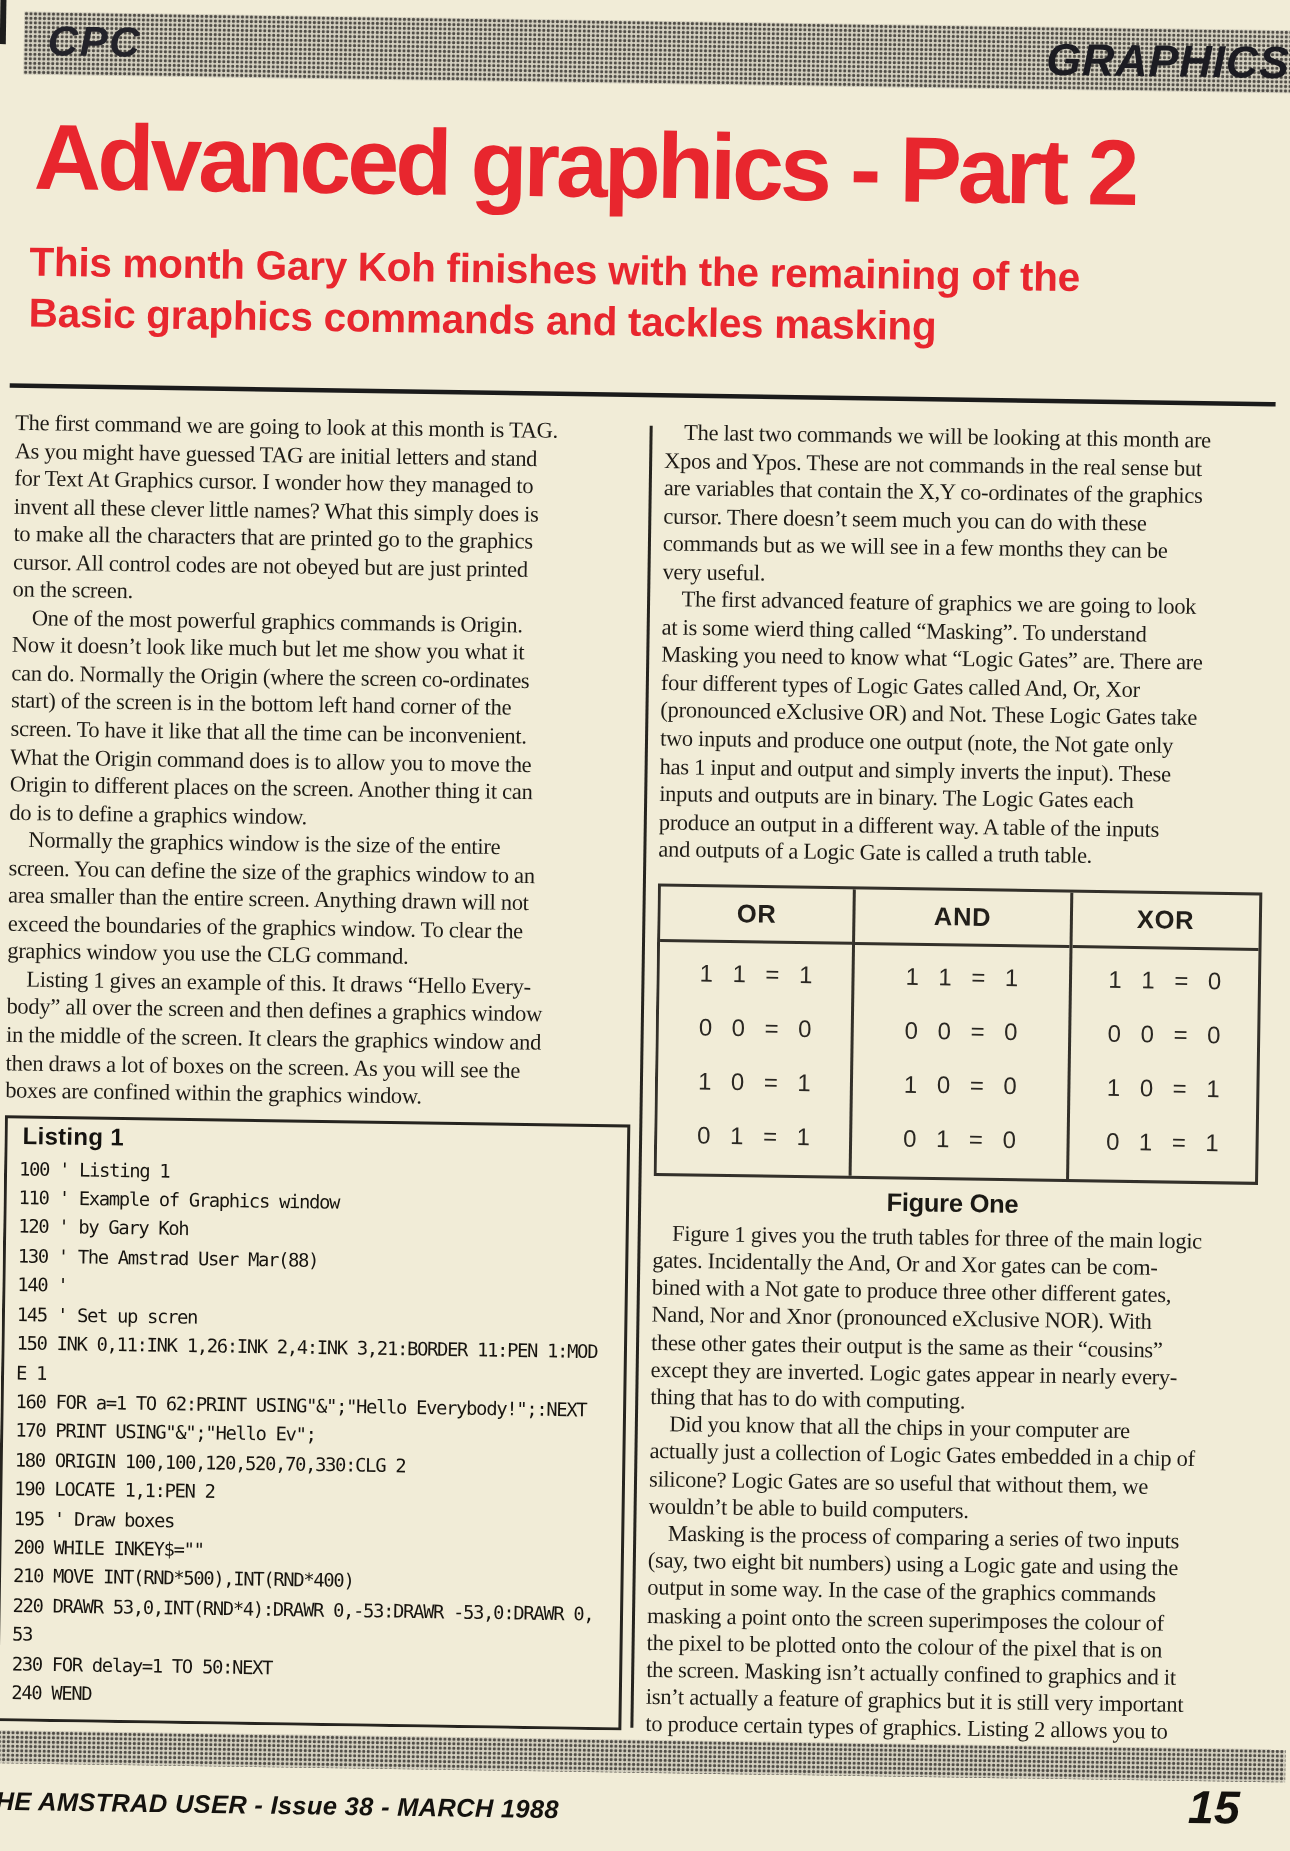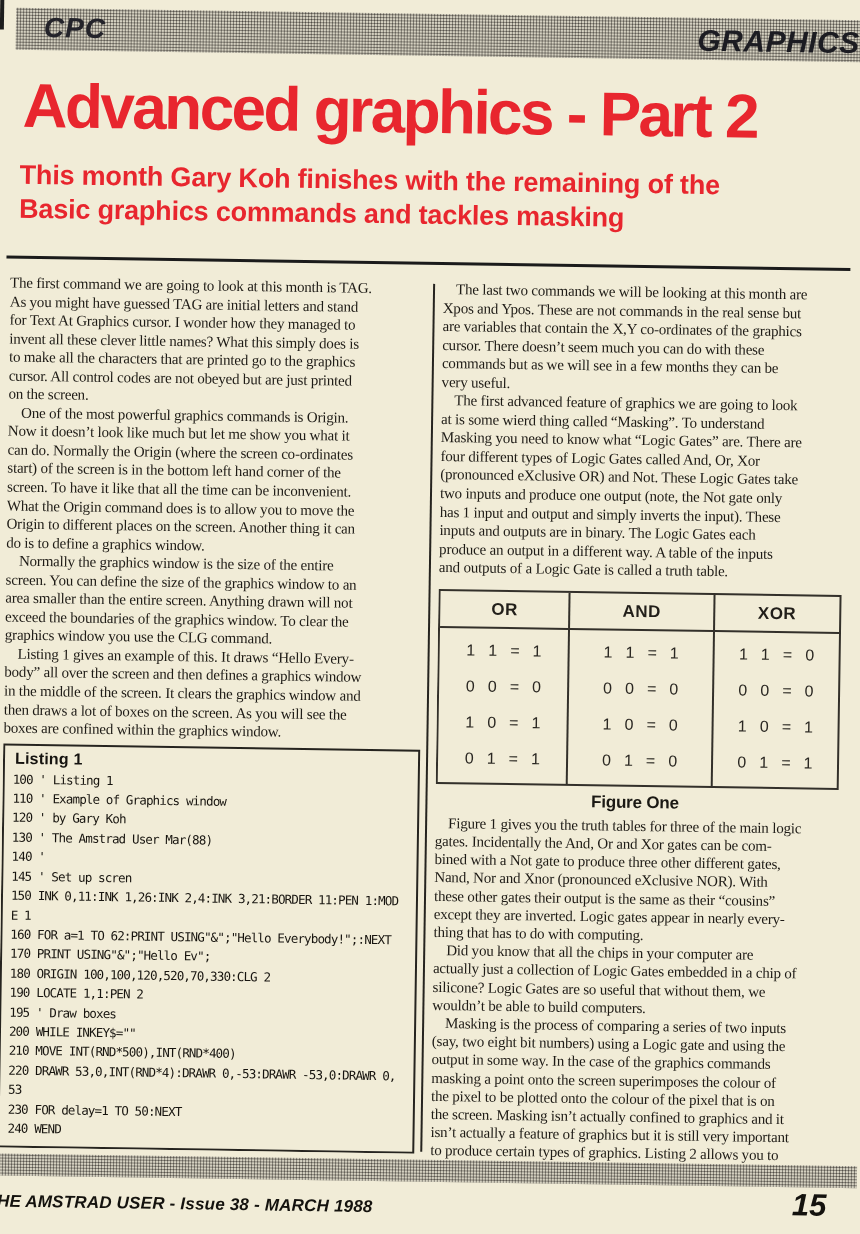--- a/index.html
+++ b/index.html
@@ -9,21 +9,21 @@
     font-family:"Liberation Serif", serif;
   }
   .rot{position:absolute;inset:0;transform:rotate(0.85deg);transform-origin:40px 20px;}
   .halftone{
     background-color:#d4d0c0;
     background-image:radial-gradient(circle, rgba(45,42,38,.8) .8px, rgba(45,42,38,0) 1.3px);
     background-size:3px 3px;
   }
   .edge-sliver{position:absolute;left:0;top:0;width:4px;height:30px;background:#1d1d1d;}
   .headbar{position:absolute;left:16px;top:8px;width:870px;height:42px;}
-  .cpc{position:absolute;left:28px;top:4px;font:italic 700 28px "Liberation Sans",sans-serif;
+  .cpc{position:absolute;left:16px;top:4px;font:italic 700 28px "Liberation Sans",sans-serif;
        color:#23232a;letter-spacing:1px;}
   .graphics{position:absolute;right:26px;top:6px;font:italic 700 30px "Liberation Sans",sans-serif;
        color:#1c1c22;letter-spacing:.5px;}
   .title{position:absolute;left:24px;top:70px;font:700 62px "Liberation Sans",sans-serif;
        color:#e8262e;letter-spacing:-2.5px;white-space:nowrap;}
   .subtitle{position:absolute;left:22px;top:158px;font:700 27px "Liberation Sans",sans-serif;
        color:#e8262e;line-height:34px;letter-spacing:-.2px;white-space:pre-line;}
   .rule{position:absolute;left:10px;top:256px;width:844px;height:3px;background:#1b1b1b;}
   .divider{position:absolute;left:437px;top:278px;width:2px;height:868px;background:#26241f;}
   .col{position:absolute;top:274px;font-size:15px;letter-spacing:-.2px;overflow:hidden;}

